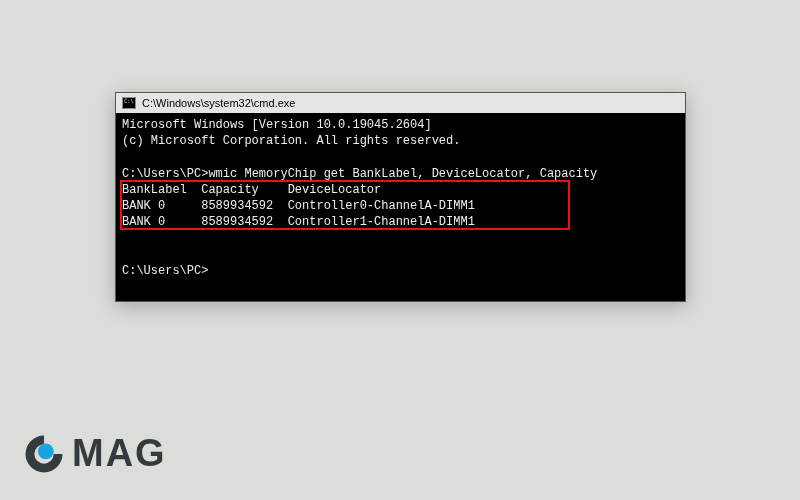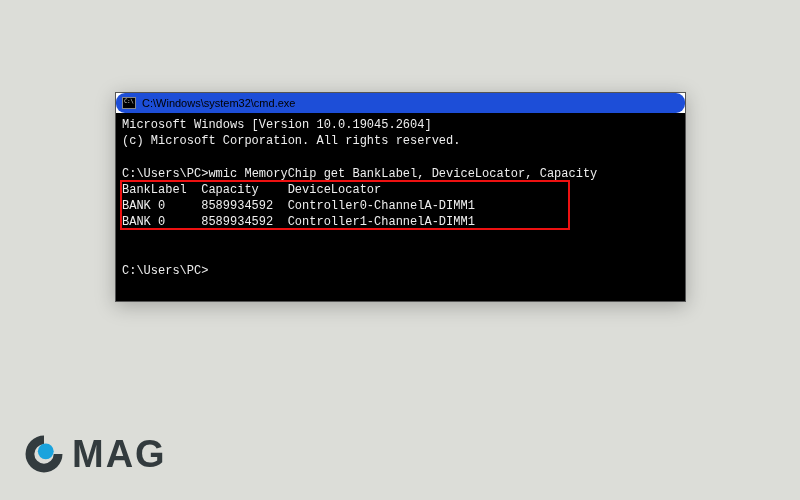--- a/index.html
+++ b/index.html
@@ -15,27 +15,26 @@
       left: 115px;
       top: 92px;
       width: 571px;
       background: #fff;
       border: 1px solid #555;
       box-shadow: 0 4px 18px rgba(0,0,0,0.25);
     }
     .titlebar {
       display: flex;
       align-items: center;
-      background: #1d4ed8;
+      background: #e5e5e5;
       padding: 4px 6px;
       gap: 6px;
       font-family: "Segoe UI", Tahoma, sans-serif;
       font-size: 11px;
       color: #000;
-      border-radius: 9px;
     }
     .titlebar .cmd-icon {
       width: 14px;
       height: 12px;
       background: #000;
       border: 1px solid #888;
       position: relative;
       flex-shrink: 0;
     }
     .titlebar .cmd-icon::after {
@@ -61,21 +60,20 @@
     .hl-box {
       position: absolute;
       border: 2px solid #e11;
       pointer-events: none;
     }
     .logo {
       position: absolute;
       left: 22px;
       bottom: 24px;
       display: flex;
-      align-items: center;
       gap: 6px;
     }
     .logo-mark {
       width: 44px;
       height: 44px;
       position: relative;
     }
     .logo-mark svg { width: 100%; height: 100%; }
     .logo-text {
       font-family: "Arial Black", Arial, sans-serif;

